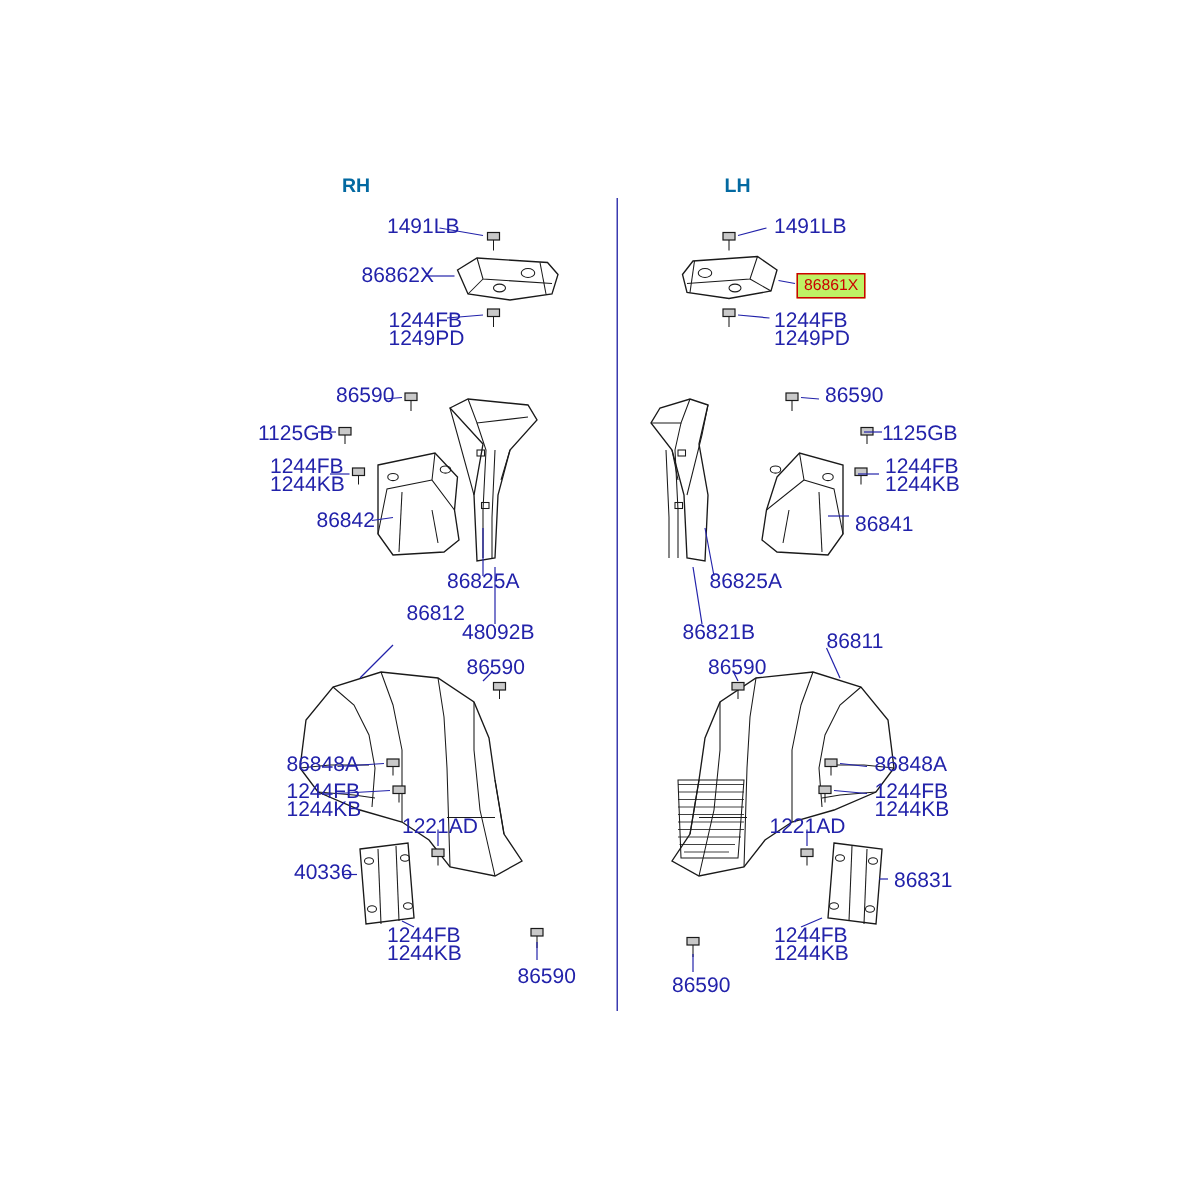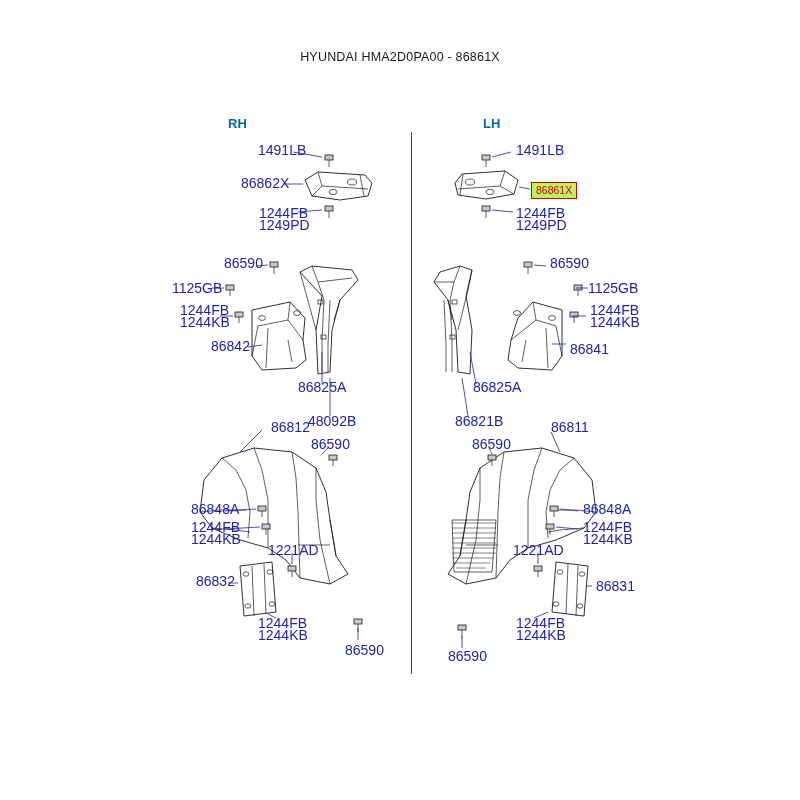--- a/index.html
+++ b/index.html
@@ -59,21 +59,20 @@
   svg.art .part { stroke:#1a1a1a; stroke-width:0.9; fill:#ffffff; }
   svg.art .partl { stroke:#1a1a1a; stroke-width:0.7; fill:none; }
   svg.art .bolt { stroke:#1a1a1a; stroke-width:0.8; fill:#c9c9c9; }
   svg.art .hatch { stroke:#1a1a1a; stroke-width:0.55; fill:none; }
 </style>
 </head>
 <body>
 
 <div id="stage">
 
-  <div class="title">HYUNDAI HMA2D0PA00 - 86861X</div>
 
   <div class="side-label" style="left:200px; top:116px;">RH</div>
   <div class="side-label" style="left:455px; top:116px;">LH</div>
 
   <div class="divider"></div>
 
   <svg class="art" viewBox="0 0 800 800">
 
     <g>
       <path class="part" d="M305 180 L318 172 L365 175 L372 183 L368 196 L340 200 L312 196 Z"></path>
@@ -326,27 +325,27 @@
   <div class="lbl" style="left:308px; top:415px;">48092B</div>
 
   <div class="lbl" style="left:550px; top:257px;">86590</div>
   <div class="lbl" style="left:588px; top:282px;">1125GB</div>
   <div class="lbl" style="left:590px; top:304px;">1244FB</div>
   <div class="lbl" style="left:590px; top:316px;">1244KB</div>
   <div class="lbl" style="left:570px; top:343px;">86841</div>
   <div class="lbl" style="left:473px; top:381px;">86825A</div>
   <div class="lbl" style="left:455px; top:415px;">86821B</div>
 
-  <div class="lbl" style="left:249px; top:421px;padding-left:22px;">86812</div>
+  <div class="lbl" style="left:249px; top:402px;padding-left:22px;">86812</div>
   <div class="lbl" style="left:311px; top:438px;">86590</div>
   <div class="lbl" style="left:191px; top:503px;">86848A</div>
   <div class="lbl" style="left:191px; top:521px;">1244FB</div>
   <div class="lbl" style="left:191px; top:533px;">1244KB</div>
   <div class="lbl" style="left:268px; top:544px;">1221AD</div>
-  <div class="lbl" style="left:196px; top:575px;">86832</div>
+  <div class="lbl" style="left:196px; top:575px;">40336</div>
   <div class="lbl" style="left:258px; top:617px;">1244FB</div>
   <div class="lbl" style="left:258px; top:629px;">1244KB</div>
   <div class="lbl" style="left:345px; top:644px;">86590</div>
 
   <div class="lbl" style="left:551px; top:421px;">86811</div>
   <div class="lbl" style="left:472px; top:438px;">86590</div>
   <div class="lbl" style="left:583px; top:503px;">86848A</div>
   <div class="lbl" style="left:583px; top:521px;">1244FB</div>
   <div class="lbl" style="left:583px; top:533px;">1244KB</div>
   <div class="lbl" style="left:513px; top:544px;">1221AD</div>

